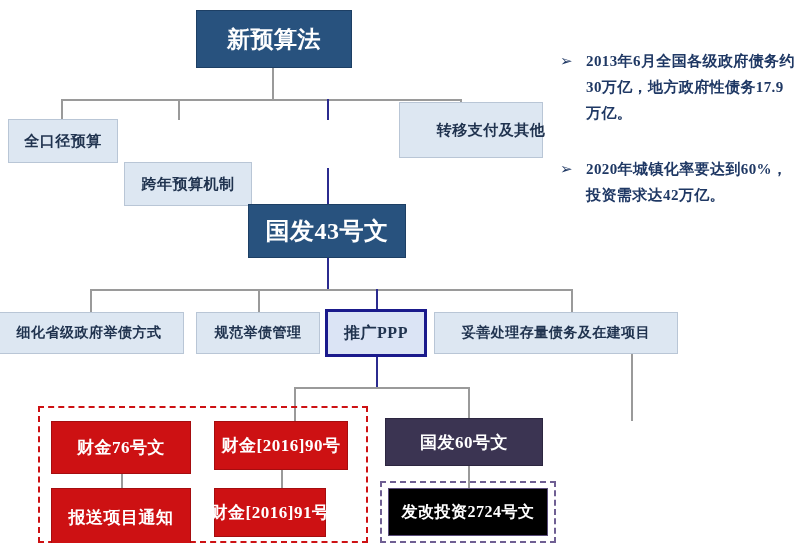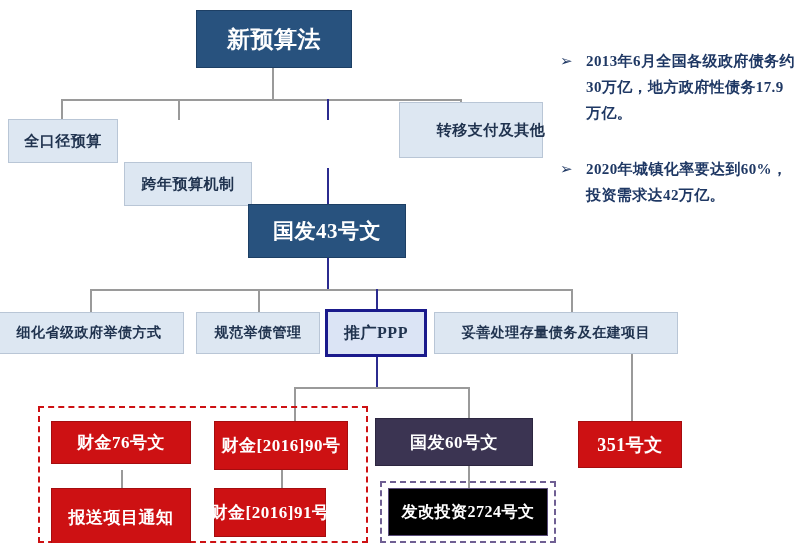--- a/index.html
+++ b/index.html
@@ -161,43 +161,42 @@
 
   <div class="node navy" style="left:196px; top:10px; width:156px; height:58px; font-size:23px;">新预算法</div>
 
   <div class="node light" style="left:8px; top:119px; width:110px; height:44px; font-size:15px;">全口径预算</div>
 
   <div class="node light" style="left:124px; top:119px; width:128px; height:44px; font-size:15px;margin-top:43px;">跨年预算机制</div>
 
 
   <div class="node light" style="left:399px; top:102px; width:144px; height:56px; font-size:15px;padding-left:40px;">转移支付及其他</div>
 
-  <div class="node navy" style="left:248px; top:204px; width:158px; height:54px; font-size:21px;">国发43号文</div>
+  <div class="node navy" style="left:248px; top:204px; width:158px; height:54px; font-size:24px;">国发43号文</div>
 
   <div class="node light" style="left:-6px; top:312px; width:190px; height:42px; font-size:14px;">细化省级政府举债方式</div>
 
   <div class="node light" style="left:196px; top:312px; width:124px; height:42px; font-size:14px;">规范举债管理</div>
 
   <div class="node light hl" style="left:325px; top:309px; width:102px; height:48px; font-size:16px;">推广PPP</div>
 
   <div class="node light" style="left:434px; top:312px; width:244px; height:42px; font-size:14px;">妥善处理存量债务及在建项目</div>
 
-  <div class="node red" style="left:51px; top:421px; width:140px; height:43px; font-size:17px;">财金76号文</div>
+  <div class="node red" style="left:51px; top:421px; width:140px; height:53px; font-size:17px;">财金76号文</div>
 
   <div class="node red" style="left:214px; top:421px; width:134px; height:49px; font-size:17px;">财金[2016]90号</div>
 
   <div class="node red" style="left:51px; top:488px; width:140px; height:59px; font-size:17px;">报送项目通知</div>
 
   <div class="node red" style="left:214px; top:488px; width:112px; height:49px; font-size:17px;">财金[2016]91号</div>
 
-  <div class="node purple-dark" style="left:375px; top:418px; width:158px; height:48px; font-size:17px;text-align:center;">国发60号文</div>
+  <div class="node purple-dark" style="left:385px; top:418px; width:158px; height:48px; font-size:17px;text-align:center;">国发60号文</div>
 
   <div class="node purple-mid" style="left:388px; top:488px; width:160px; height:48px; font-size:16px;">发改投资2724号文</div>
 
-  <div class="node red" style="left:578px; top:421px; width:104px; height:47px; font-size:18px;">351号文</div>
 
   <div id="notes">
 
     <div class="note">
       <span class="marker">➢</span>
       <span class="note-text">2013年6月全国各级政府债务约30万亿，地方政府性债务17.9万亿。</span>
     </div>
 
     <div class="note">
       <span class="marker">➢</span>

